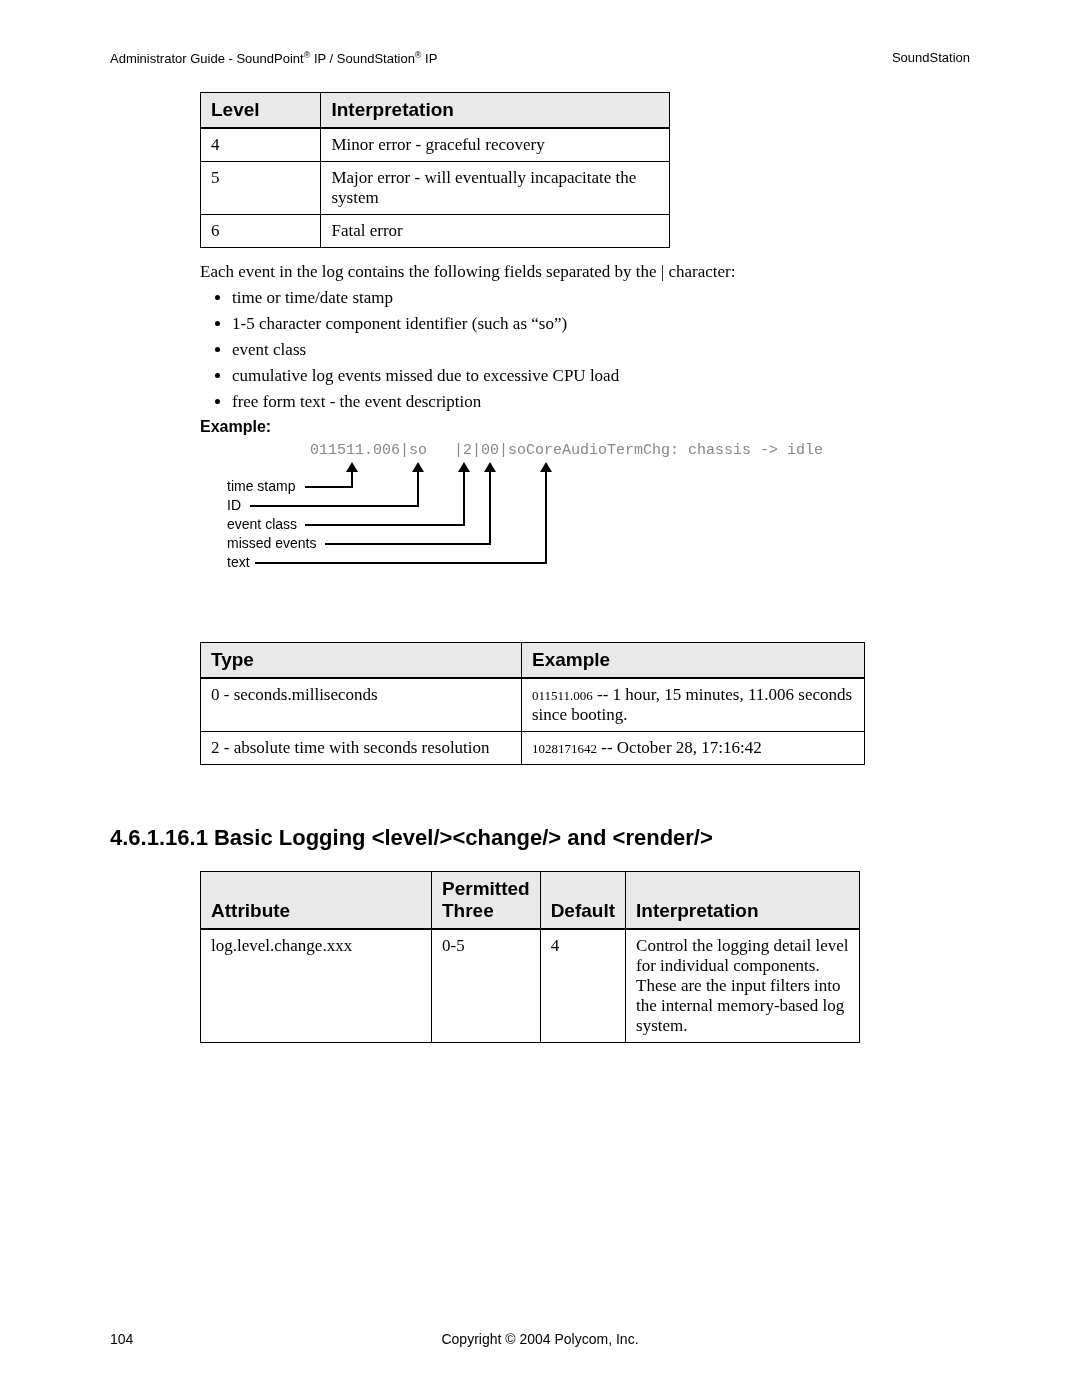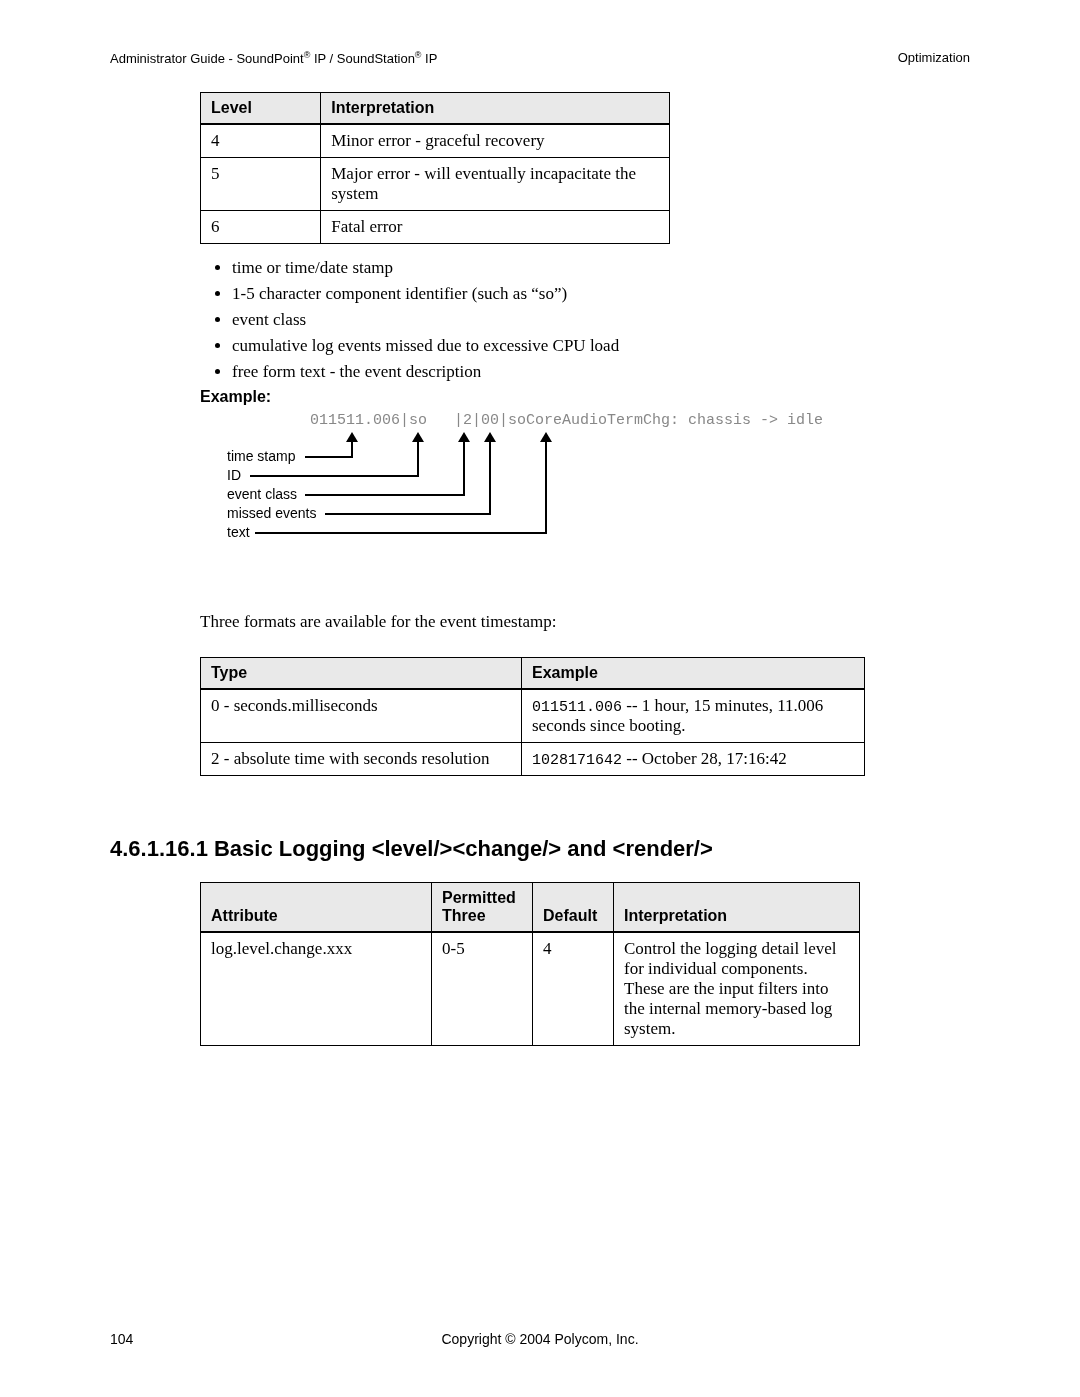--- a/index.html
+++ b/index.html
@@ -39,21 +39,21 @@
     border: 1px solid #000;
     padding: 6px 10px 6px 10px;
     text-align: left;
     vertical-align: top;
     font-size: 17px;
   }
   table.doc-table th {
     background: #e9e9e9;
     font-family: Arial, Helvetica, sans-serif;
     font-weight: bold;
-    font-size: 16px;
+    font-size: 19px;
     border-bottom: 2px solid #000;
   }
   .col-narrow { width: 105px; }
   .col-wide { width: 350px; }
 
   .para { margin: 6px 0 4px 0; }
   ul.bullets { margin: 2px 0 0 32px; padding: 0; }
   ul.bullets li { margin: 6px 0; }
 
   .example-block { margin-bottom: 10px; margin-left: 90px; }
@@ -68,21 +68,21 @@
     border-left: 6px solid transparent;
     border-right: 6px solid transparent;
     border-bottom: 10px solid #000;
   }
   .vline { position: absolute; width: 2px; background: #000; }
   .hline { position: absolute; height: 2px; background: #000; }
   .label { position: absolute; font-family: Arial, Helvetica, sans-serif; font-size: 14px; }
 
   .tbl2 { width: 665px; }
   .tbl2 td { font-size: 17px; }
-  .tbl2 .mono2 { font-family: Liberation Mono, monospace; font-size: 15px; }
+  .tbl2 .mono2 { font-family: Liberation Serif, serif; font-size: 13px; }
 
   h2.section-heading {
     font-family: Arial, Helvetica, sans-serif;
     font-weight: bold;
     font-size: 22px;
     margin: 60px 0 10px 0;
   }
 
   .tbl3 { width: 660px; }
   .tbl3 th, .tbl3 td { font-size: 16px; }
@@ -103,21 +103,21 @@
 </style>
 </head>
 <body>
 
 <div class="page">
 
   <div class="header">
     <div>
       <span>Administrator Guide - SoundPoint</span><sup>®</sup><span> IP / SoundStation</span><sup>®</sup><span> IP</span>
     </div>
-    <div>Optimization</div>
+    <div>SoundStation</div>
   </div>
 
   <div class="content-block">
     <table class="doc-table" style="width:470px;">
       <thead>
         <tr>
           <th class="col-narrow">Level</th>
           <th class="col-wide">Interpretation</th>
         </tr>
       </thead>
@@ -130,20 +130,21 @@
           <td>5</td>
           <td>Major error - will eventually incapacitate the system</td>
         </tr>
         <tr>
           <td>6</td>
           <td>Fatal error</td>
         </tr>
       </tbody>
     </table>
 
+    <p class="para">Each event in the log contains the following fields separated by the | character:</p>
     <ul class="bullets">
       <li>time or time/date stamp</li>
       <li>1-5 character component identifier (such as “so”)</li>
       <li>event class</li>
       <li>cumulative log events missed due to excessive CPU load</li>
       <li>free form text - the event description</li>
     </ul>
   </div>
 
   <div class="example-block">
@@ -171,21 +172,20 @@
 
       <span class="label" style="left:27px; top:36px;">time stamp</span>
       <span class="label" style="left:27px; top:55px;">ID</span>
       <span class="label" style="left:27px; top:74px;">event class</span>
       <span class="label" style="left:27px; top:93px;">missed events</span>
       <span class="label" style="left:27px; top:112px;">text</span>
     </div>
   </div>
 
   <div class="content-block" style="margin-top:50px;">
-    <p class="para">Three formats are available for the event timestamp:</p>
 
     <table class="doc-table tbl2" style="margin-top:25px;">
       <thead>
         <tr>
           <th style="width:300px;">Type</th>
           <th>Example</th>
         </tr>
       </thead>
       <tbody>
         <tr>

